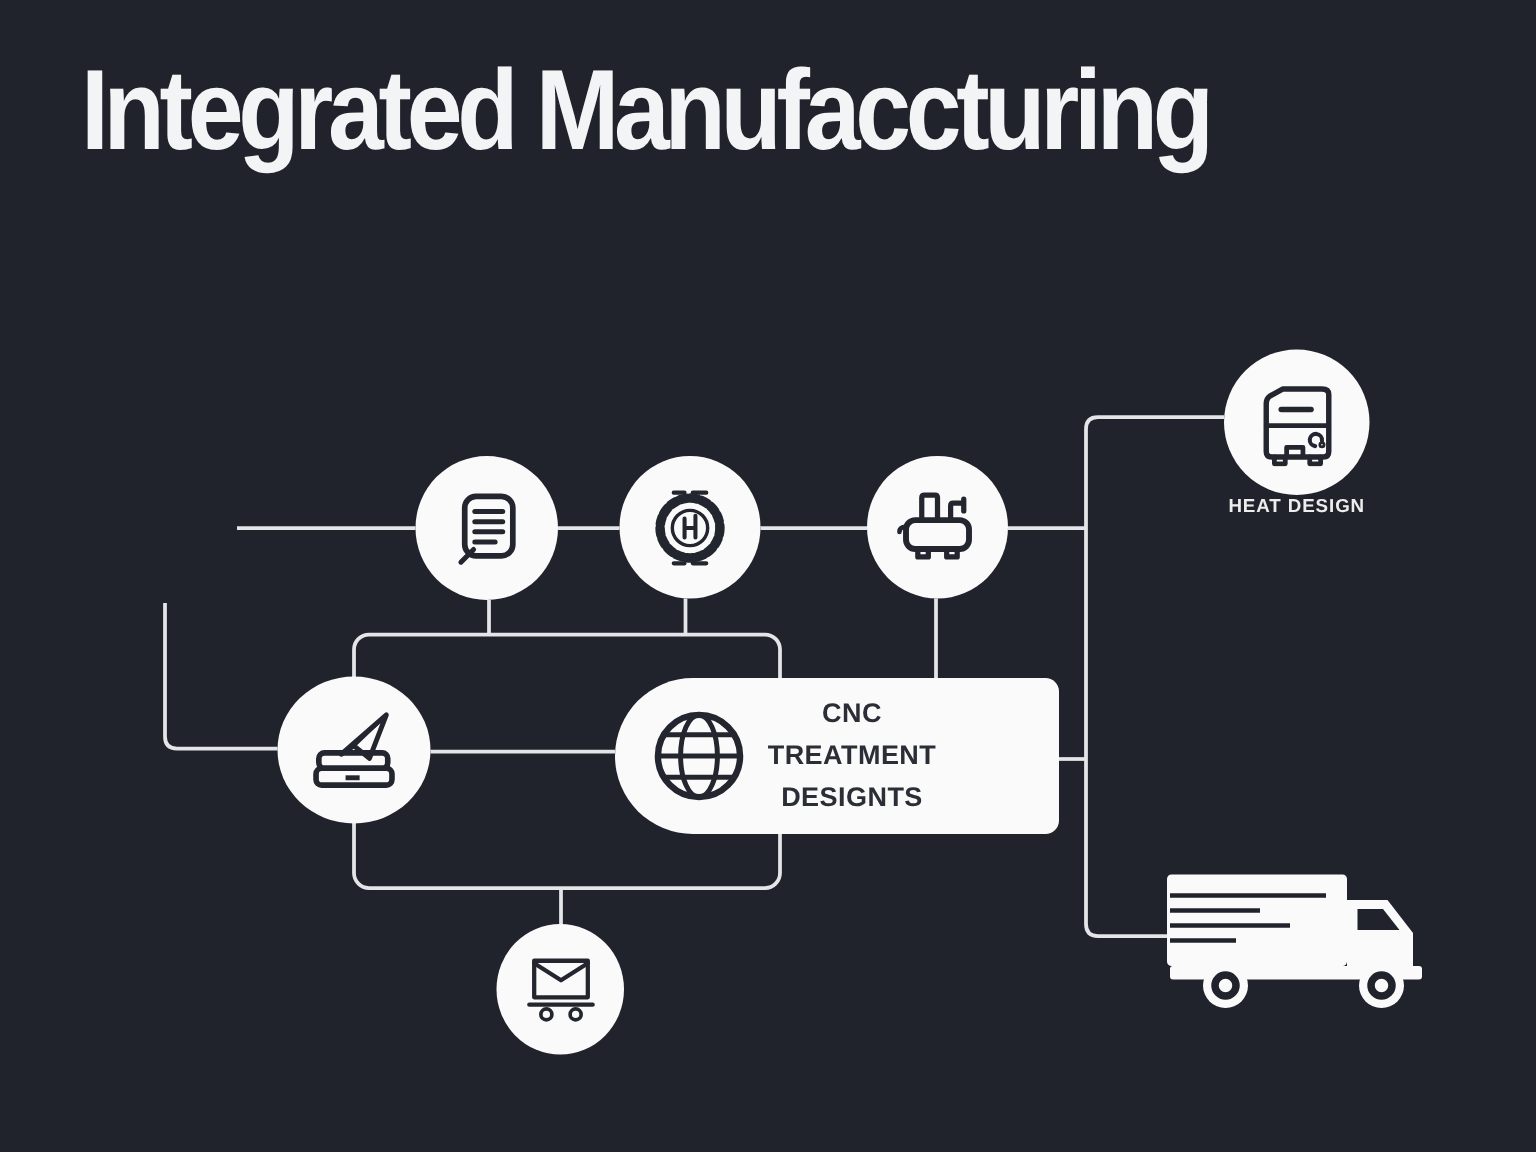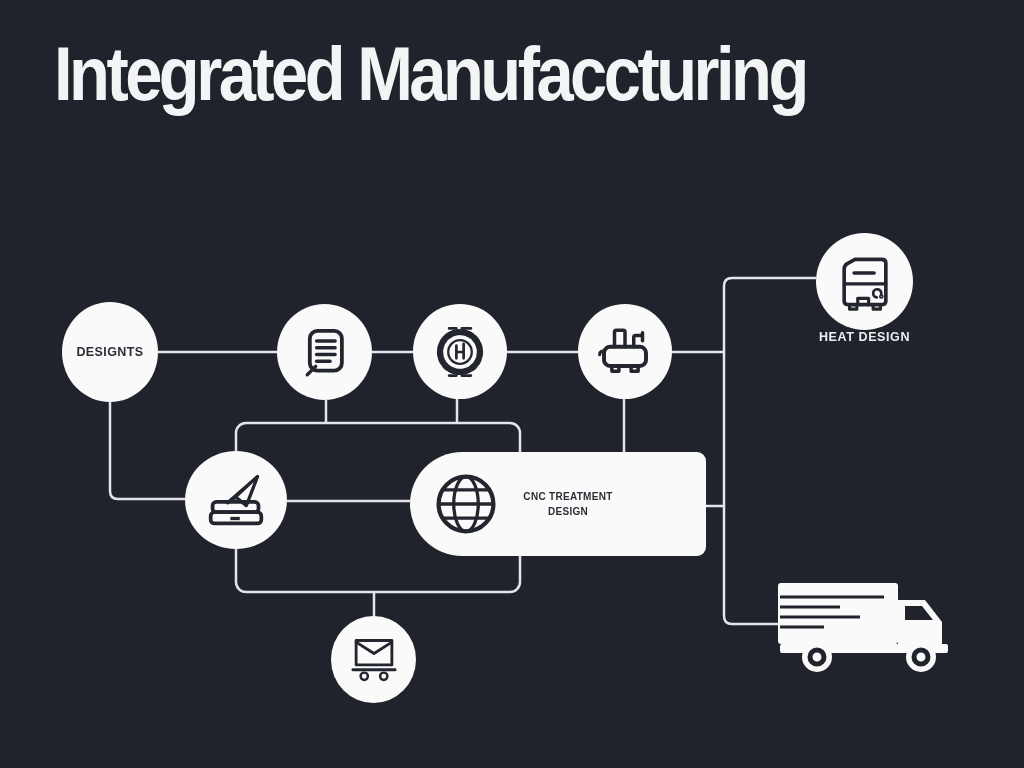--- a/index.html
+++ b/index.html
@@ -15,21 +15,21 @@
   svg.wires{position:absolute;left:0;top:0;}
   svg.wires path, svg.wires rect{stroke:var(--line);stroke-width:2.5;fill:none;}
   .node{position:absolute;background:var(--node-fill);border-radius:50%;
         display:flex;align-items:center;justify-content:center;}
   .node-label{font-size:12.5px;font-weight:700;color:var(--text-dark);letter-spacing:.4px;}
   .caption{position:absolute;font-size:12.5px;font-weight:700;color:var(--text-light);
            letter-spacing:.6px;text-align:center;}
   .cnc-box{position:absolute;left:410px;top:452px;width:296px;height:104px;
            background:var(--node-fill);border-radius:52px 9px 9px 52px;
            display:flex;align-items:center;padding-left:22px;box-sizing:border-box;}
-  .cnc-text{width:136px;text-align:center;font-size:10px;font-weight:700;
+  .cnc-text{width:136px;text-align:center;font-size:18px;font-weight:700;
             color:var(--text-dark);letter-spacing:.3px;line-height:1.55;}
   .icon svg{display:block;}
   .icon line,.icon path:not(.fill),.icon rect,.icon circle,.icon ellipse{
     stroke:var(--icon-stroke);fill:none;stroke-linecap:round;stroke-linejoin:round;}
   .truck{position:absolute;left:766px;top:576px;}
 </style>
 </head>
 <body>
 
 <div id="stage">
@@ -57,27 +57,24 @@
       <svg viewBox="0 0 72 72" width="68" height="68">
         <circle cx="36" cy="36" r="29" stroke-width="4.5"></circle>
         <ellipse cx="36" cy="36" rx="13" ry="29" stroke-width="3.5"></ellipse>
         <line x1="7" y1="36" x2="65" y2="36" stroke-width="3.5"></line>
         <line x1="11" y1="21" x2="61" y2="21" stroke-width="3.5"></line>
         <line x1="11" y1="51" x2="61" y2="51" stroke-width="3.5"></line>
       </svg>
     </span>
     <div class="cnc-text">
       <div>CNC TREATMENT</div>
-      <div>DESIGN</div>
+      <div>DESIGNTS</div>
     </div>
   </div>
 
-  <div class="node" style="left:62px;top:302px;width:96px;height:100px;">
-    <span class="node-label">DESIGNTS</span>
-  </div>
 
   <div class="node" style="left:277px;top:304px;width:95px;height:96px;">
     <span class="icon">
       <svg viewBox="0 0 64 64" width="54" height="54">
         <rect x="14" y="7" width="38" height="47" rx="9" stroke-width="4.5"></rect>
         <line x1="22" y1="19" x2="44" y2="19" stroke-width="4"></line>
         <line x1="22" y1="27" x2="44" y2="27" stroke-width="4"></line>
         <line x1="22" y1="35" x2="44" y2="35" stroke-width="4"></line>
         <line x1="22" y1="43" x2="38" y2="43" stroke-width="4"></line>
         <path d="M21,49 L11,59" stroke-width="4"></path>

